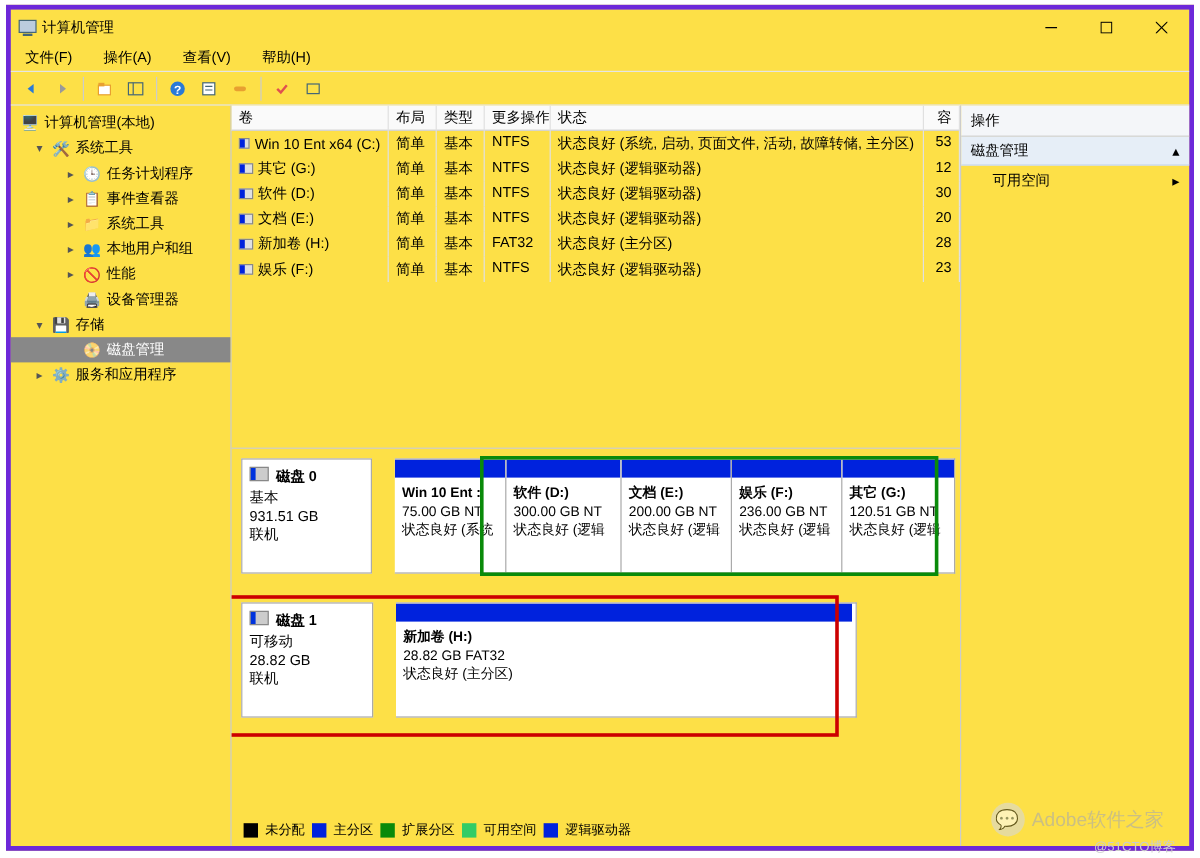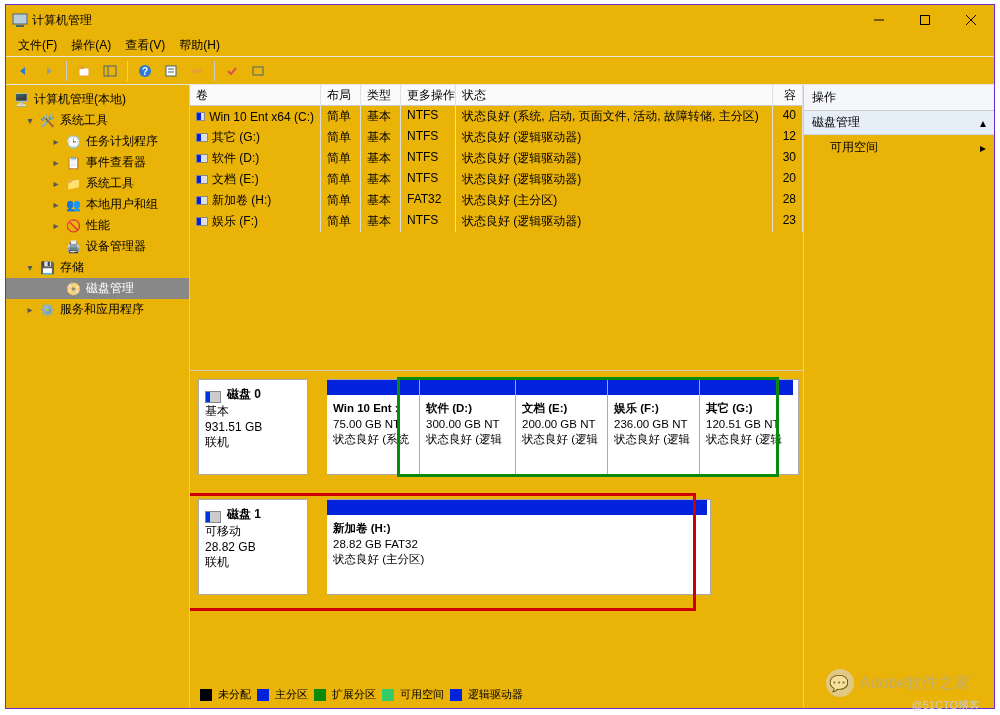--- a/index.html
+++ b/index.html
@@ -1,24 +1,24 @@
 <!DOCTYPE html>
 <html><head>
 <meta charset="utf-8">
 <style>
 * { box-sizing: border-box; margin: 0; padding: 0; }
 body { font-family: "Microsoft YaHei", "Segoe UI", sans-serif; font-size: 12px; background: #fff; width: 1000px; height: 715px; overflow: hidden; position: relative; }
-.window { width: 990px; height: 705px; margin: 4px auto 0; background: #eab308; border: 1px solid #6d28d9; display: flex; flex-direction: column; position: relative; }
+.window { width: 990px; height: 705px; margin: 4px auto 0; background: #fde047; border: 4px solid #6d28d9; display: flex; flex-direction: column; position: relative; }
 .titlebar { height: 30px; display: flex; align-items: center; justify-content: space-between; padding: 0 0 0 6px; }
 .titlebar-left { display: flex; align-items: center; gap: 4px; }
 .titlebar-left .ticon { width:16px; height:16px; display:inline-flex; align-items:center; justify-content:center; }
 .titlebar-title { font-size:12px; }
 .winbtns { display:flex; }
 .winbtn { width:46px; height:30px; display:flex; align-items:center; justify-content:center; }
-.menubar { height:22px; display:flex; align-items:center; gap:2px; padding:0 6px; border-bottom:1px solid #e5e5e5;}
+.menubar { height:22px; display:flex; align-items:center; gap:14px; padding:0 6px; border-bottom:1px solid #e5e5e5;}
 .menubar span { padding:2px 6px; }
 .toolbar { height:28px; display:flex; align-items:center; gap:4px; padding:2px 6px; border-bottom:1px solid #e5e5e5;}
 .tbtn { width:22px; height:22px; display:flex; align-items:center; justify-content:center; border:1px solid transparent; }
 .tsep { width:1px; height:20px; background:#ccc; margin:0 2px; }
 .main { flex:1; display:flex; min-height:0; }
 .tree { width:184px; border-right:1px solid #ccc; padding:4px 0; }
 .tree-row { display:flex; align-items:center; gap:4px; padding:2px 4px 2px 8px; white-space:nowrap; }
 .tree-row.lv1 { padding-left:18px; }
 .tree-row.lv2 { padding-left:44px; }
 .tree-row.sel { background:#888; color:#fff; }
@@ -29,21 +29,21 @@
 .vol-hdr .col, .vol-row .col { border-right:1px solid #e0e0e0; padding:2px 6px; overflow:hidden; white-space:nowrap; }
 .col-v { width:131px;} .col-l { width:40px;} .col-t { width:40px;} .col-fs { width:55px;} .col-s { flex:1;} .col-c { width:30px; text-align:right; border-right:none;}
 .vol-list { height:265px; border-bottom:1px solid #ccc; overflow:hidden; }
 .vol-row { display:flex; }
 .vol-row .col-v { display:flex; align-items:center; gap:4px;}
 .vbar { width:12px; height:9px; background:#e0e0e0; border:1px solid #888; position:relative;}
 .vbar::after { content:""; position:absolute; left:0; top:0; bottom:0; width:4px; background:#0022dd;}
 .disk-area { flex:1; padding:8px 4px 8px 8px; overflow:hidden; position:relative;}
 .disk-block { display:flex; margin-bottom:24px; height:96px; }
 .disk-label { width:110px; border:1px solid #aaa; padding:6px 6px 4px 6px; background:#fff;}
-.disk-label .dtop { display:flex; align-items:flex-end; gap:6px; font-weight:bold;}
+.disk-label .dtop { display:flex; align-items:flex-start; gap:6px; font-weight:bold;}
 .dico { width:16px; height:12px; background:#ccc; border:1px solid #888;}
 .dico::after { content:""; display:block; width:4px; height:10px; background:#0033dd; }
 .parts { flex:1; display:flex; border:1px solid #aaa; border-left:none; background:#fff;margin-left:19px;}
 .part { border-left:1px solid #aaa; padding:0; display:flex; flex-direction:column; overflow:hidden;}
 .part:first-child { border-left:none;}
 .part-hdr { height:15px; background:#0022dd;}
 .part-body { padding:6px; font-size:11.5px; line-height:1.35;}
 .part-body .pn { font-weight:bold;}
 .green-box { position:absolute; border:3px solid #0a8a0a; pointer-events:none;}
 .red-box { position:absolute; border:3px solid #cc0000; pointer-events:none;}
@@ -221,21 +221,21 @@
         <div class="col col-s">状态</div>
         <div class="col col-c">容</div>
       </div>
       <div class="vol-list" id="vol-list">
           <div class="vol-row">
             <div class="col col-v"><span class="vbar"></span>Win 10 Ent x64 (C:)</div>
             <div class="col col-l">简单</div>
             <div class="col col-t">基本</div>
             <div class="col col-fs">NTFS</div>
             <div class="col col-s">状态良好 (系统, 启动, 页面文件, 活动, 故障转储, 主分区)</div>
-            <div class="col col-c">40</div>
+            <div class="col col-c">53</div>
           </div>
           <div class="vol-row">
             <div class="col col-v"><span class="vbar"></span>其它 (G:)</div>
             <div class="col col-l">简单</div>
             <div class="col col-t">基本</div>
             <div class="col col-fs">NTFS</div>
             <div class="col col-s">状态良好 (逻辑驱动器)</div>
             <div class="col col-c">12</div>
           </div>
           <div class="vol-row">

